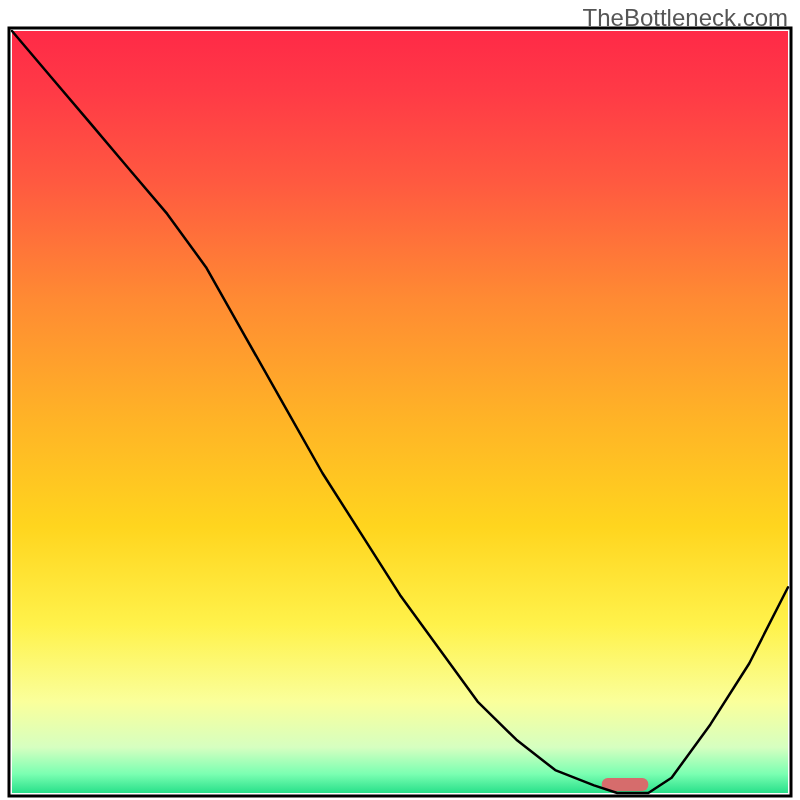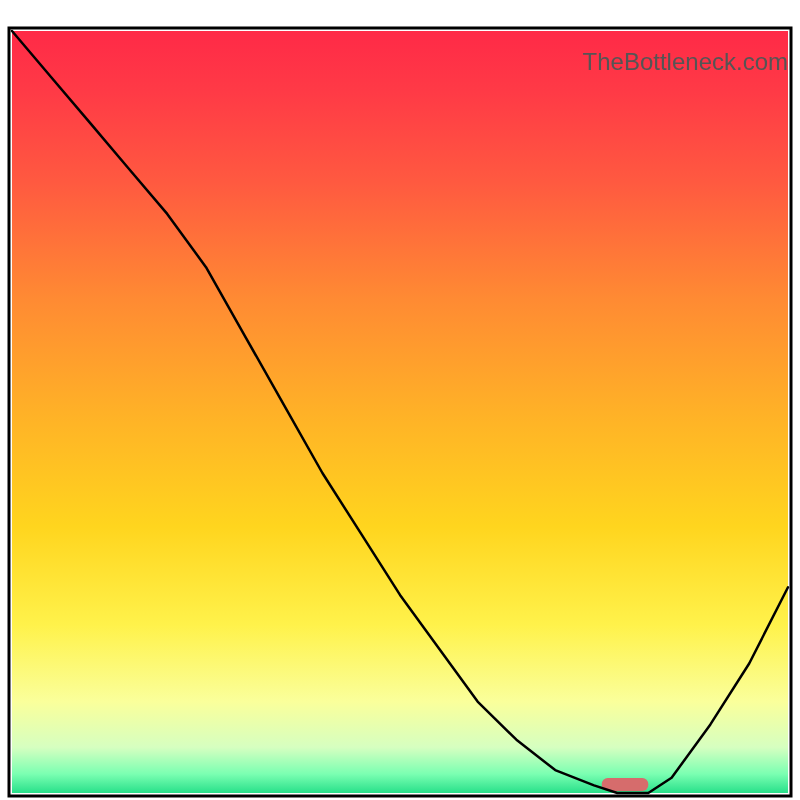--- a/index.html
+++ b/index.html
@@ -17,21 +17,20 @@
     height: 800px;
   }
   .watermark {
     position: absolute;
     top: 4px;
     right: 12px;
     color: #555;
     font-size: 24px;
     font-weight: 400;
     z-index: 3;
-    margin-top: 44px;
   }
   svg {
     display: block;
   }
 </style>
 </head>
 <body>
 
 <div class="stage">
   <div class="watermark">TheBottleneck.com</div>

